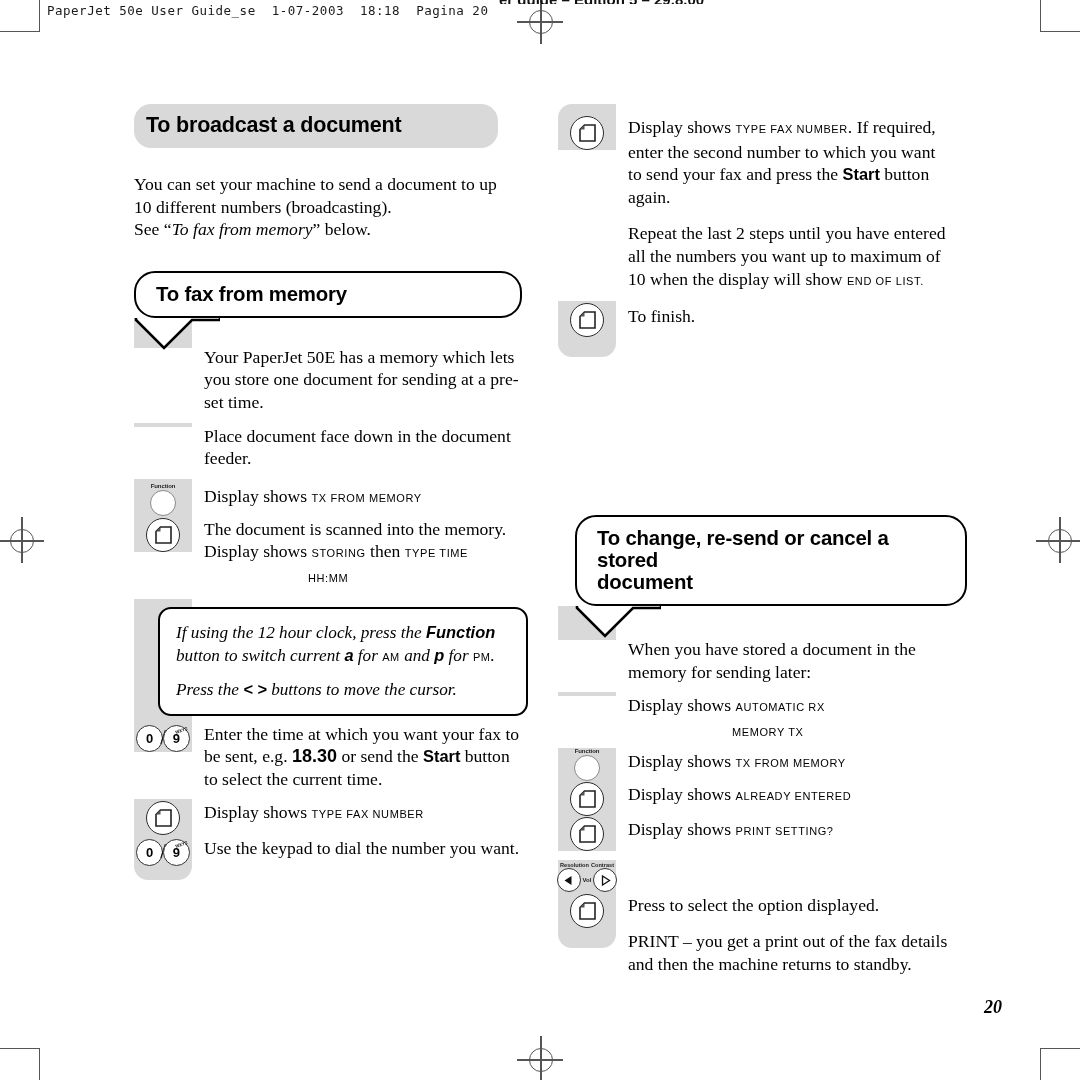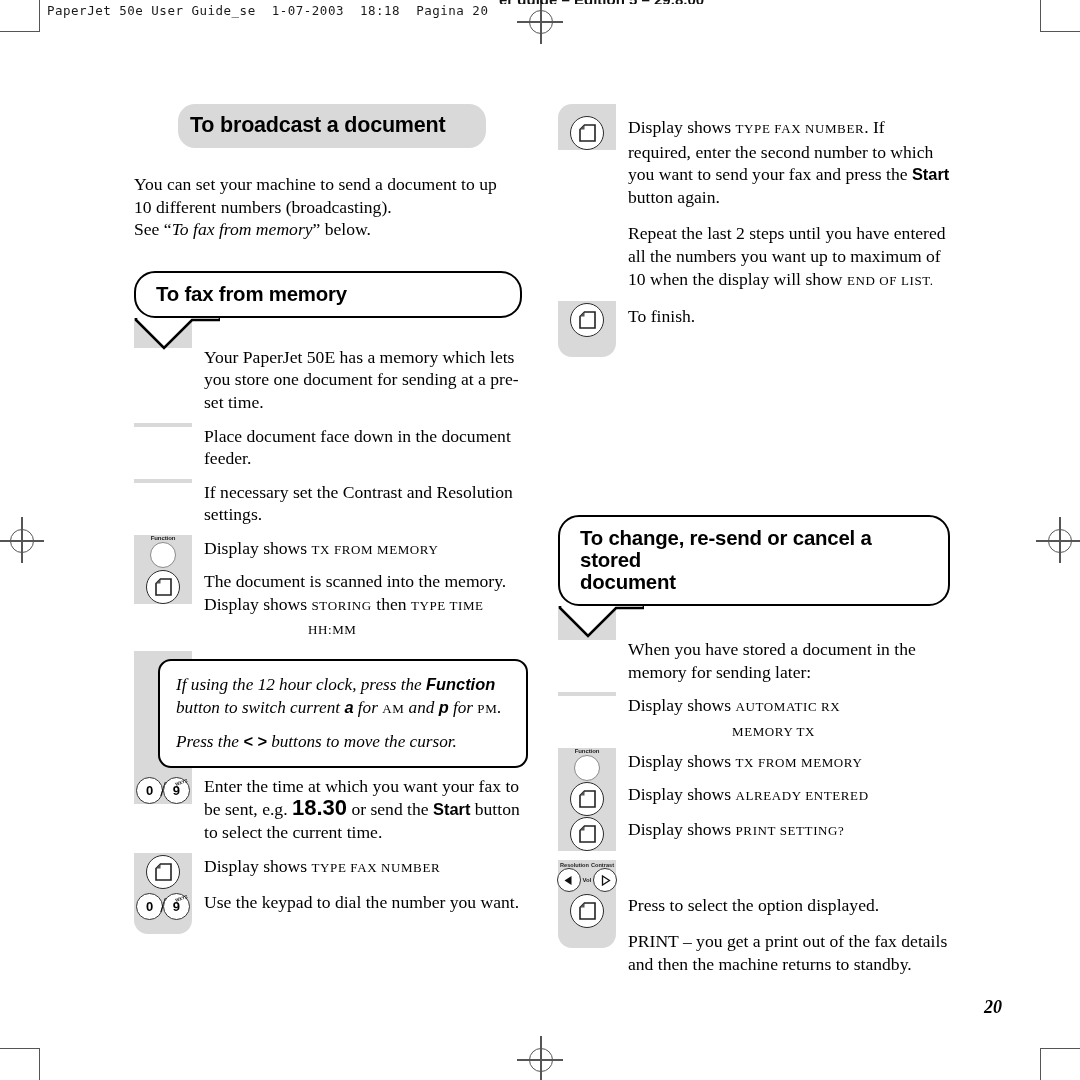--- a/index.html
+++ b/index.html
@@ -47,35 +47,35 @@
   .col{position:absolute;width:392px;}
   .col-left{left:134px;top:104px;}
   .col-right{left:558px;top:104px;}
 
   
   .pill-head{
     background:#d9d9d9;border-radius:17px;
     padding:9px 16px 10px 12px;
     font-family:"Liberation Sans",sans-serif;
     font-weight:700;font-size:21.5px;letter-spacing:-.2px;
-    width:308px;box-sizing:border-box;margin-left:44px;
+    width:364px;box-sizing:border-box;
   }
 
   
   .para{
     font-family:"Liberation Serif",serif;
     font-size:17.6px;line-height:22.6px;
     margin:0 0 9px 0;
   }
   .intro{margin-top:25px;}
   .ital{font-style:italic;}
   .bsans{font-family:"Liberation Sans",sans-serif;font-weight:700;font-size:16.4px;}
   .lcd{
-    font-family:Liberation Serif, serif;
-    font-size:13px;letter-spacing:.6px;
+    font-family:Liberation Sans, sans-serif;
+    font-size:11px;letter-spacing:.6px;
   }
 
   
   .bubble-wrap{position:relative;margin-top:30px;}
   .bubble{
     position:relative;
     border:2.6px solid #000;border-radius:21px;
     background:#fff;
     padding:10px 14px 11px 20px;
     font-family:"Liberation Sans",sans-serif;
@@ -241,23 +241,20 @@
 
       <div class="step">
         <div class="gutter"></div>
         <div class="content">
           <p class="para">Place document face down in the document feeder.</p>
         </div>
       </div>
 
       <div class="step">
         <div class="gutter"></div>
-        <div class="content">
-          <p class="para">If necessary set the Contrast and Resolution settings.</p>
-        </div>
       </div>
 
       <div class="step">
         <div class="gutter" style="flex-direction:column;align-items:center;padding-top:0;">
           <div class="fn-label">Function</div>
           <div class="btn-plain"></div>
         </div>
         <div class="content">
           <p class="para" style="margin-bottom:6px;"><span>Display shows </span><span class="lcd">TX FROM MEMORY</span></p>
         </div>
@@ -300,21 +297,21 @@
                 <span>0</span>
               </div>
             <span class="slashsep">/</span>
             <div class="key">
                 <span>9</span>
                 <span class="sub">WXYZ</span>
               </div>
           </div>
         </div>
         <div class="content">
-          <p class="para"><span>Enter the time at which you want your fax to be sent, e.g. </span><span class="bsans" style="font-size:22px;">18.30</span><span> or send the </span><span class="bsans">Start</span><span> button to select the current time.</span></p>
+          <p class="para"><span>Enter the time at which you want your fax to be sent, e.g. </span><span class="bsans" style="font-size:18px;">18.30</span><span> or send the </span><span class="bsans">Start</span><span> button to select the current time.</span></p>
         </div>
       </div>
 
       <div class="step">
         <div class="gutter" style="padding-top:2px;">
           <div class="btn-circle">
             <svg width="17" height="18" viewBox="0 0 17 18">
               <path d="M5.5,1 L16,1 L16,17 L1,17 L1,5.5 Z" fill="#ffffff" stroke="#222" stroke-width="1.6"></path>
               <path d="M5.5,1 L5.5,5.5 L1,5.5 Z" fill="#555"></path>
             </svg>
@@ -373,21 +370,21 @@
               <path d="M5.5,1 L5.5,5.5 L1,5.5 Z" fill="#555"></path>
             </svg>
           </div>
         </div>
         <div class="content" style="padding-top:4px;">
           <p class="para">To finish.</p>
         </div>
       </div>
     </div>
 
-    <div class="bubble-wrap" style="margin-top:158px;">
+    <div class="bubble-wrap" style="margin-top:158px;margin-left:17px;">
       <div class="bubble" style="width:392px;">
         <span>To change, re-send or cancel a stored</span><br>
         <span>document</span>
       </div>
       <svg class="bubble-tail" viewBox="0 0 86 34">
         <path d="M2,-6 L2,2 L30,30 L58,2 L86,2 L86,-6 Z" fill="#ffffff" stroke="#000000" stroke-width="2.6" stroke-linejoin="miter"></path>
       </svg>
     </div>
 
     <div class="steps">

